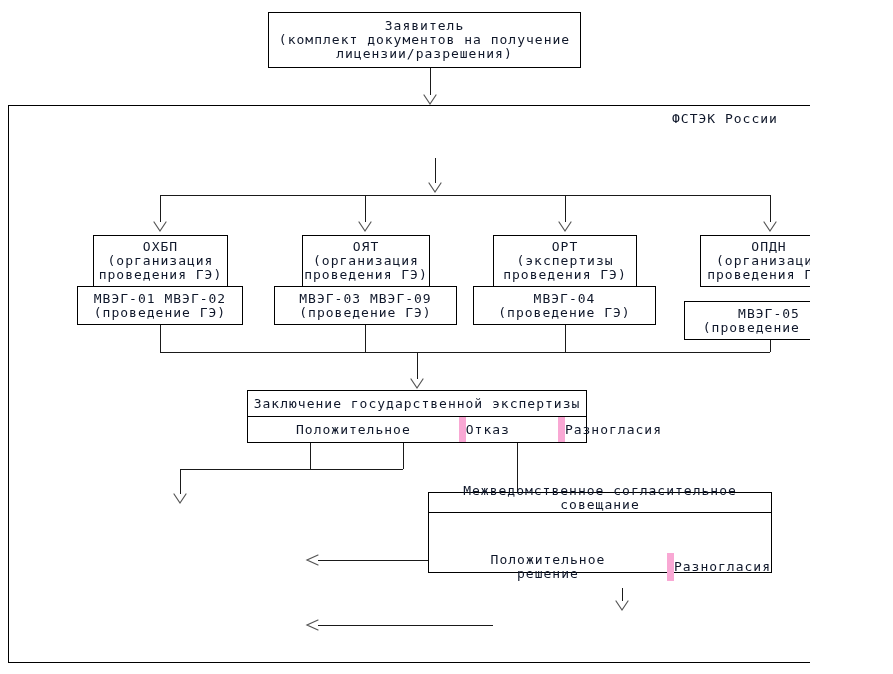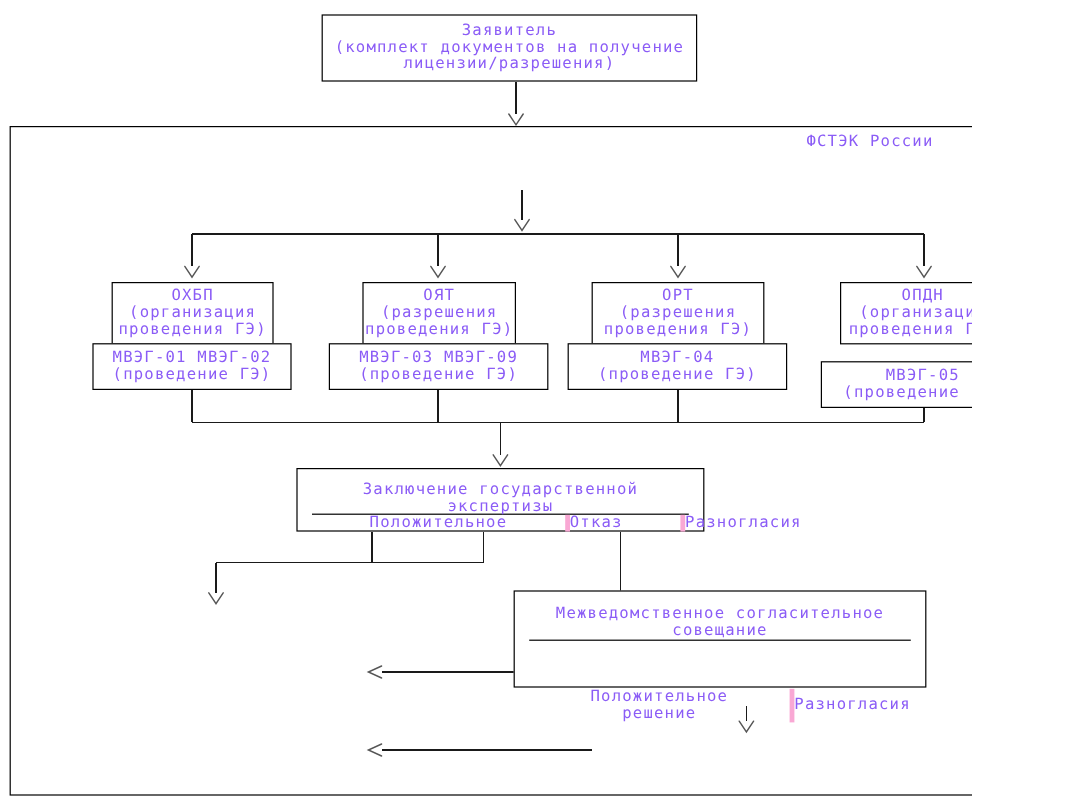--- a/index.html
+++ b/index.html
@@ -1,33 +1,33 @@
 <!DOCTYPE html>
 <html><head>
 <meta charset="utf-8">
 <style>
   html,body{margin:0;padding:0;background:#fff;}
   #stage{
     position:relative;width:810px;height:674px;background:#fff;overflow:hidden;
     font-family:"DejaVu Sans Mono","Liberation Mono",monospace;
-    font-size:13px;letter-spacing:1px;line-height:14px;color:#8b5cf6;
+    font-size:13px;letter-spacing:1px;line-height:14px;color:#0f172a;
   }
   .box{
     position:absolute;border:1px solid #000;background:#fff;
     display:flex;align-items:center;justify-content:center;
     text-align:center;white-space:pre-line;box-sizing:border-box;z-index:2;
   }
   .frame{position:absolute;border:1px solid #000;background:transparent;box-sizing:border-box;z-index:0;}
   .label{position:absolute;z-index:2;white-space:pre;}
-  .split{flex-direction:column;align-items:stretch;justify-content:space-between;padding:12px;}
+  .split{flex-direction:column;align-items:stretch;justify-content:center;padding:0;}
   .srow{display:flex;align-items:center;justify-content:center;white-space:pre-line;box-sizing:border-box;}
   .hdr{border-bottom:1px solid #000;}
   .cells{display:flex;flex:1;align-items:stretch;}
   .cell{display:flex;align-items:center;justify-content:center;white-space:pre-line;box-sizing:border-box;margin-left:48px;}
-  .cell + .cell{border-left:4px solid #f9a8d4;}
+  .cell + .cell{border-left:7px solid #f9a8d4;}
   svg#wires{position:absolute;left:0;top:0;z-index:1;}
 </style>
 </head>
 <body>
 
 <div id="stage">
 
   <div class="box" style="left:268px;top:12px;width:313px;height:56px;">Заявитель
 (комплект документов на получение
 лицензии/разрешения)</div>
@@ -36,27 +36,27 @@
   <div class="label" style="left:672px;top:112px;">ФСТЭК России</div>
 
 
   <div class="box" style="left:93px;top:235px;width:135px;height:52px;">ОХБП
 (организация
 проведения ГЭ)</div>
   <div class="box" style="left:77px;top:286px;width:166px;height:39px;">МВЭГ-01 МВЭГ-02
 (проведение ГЭ)</div>
 
   <div class="box" style="left:302px;top:235px;width:128px;height:52px;">ОЯТ
-(разрешения
+(организация
 проведения ГЭ)</div>
   <div class="box" style="left:274px;top:286px;width:183px;height:39px;">МВЭГ-03 МВЭГ-09
 (проведение ГЭ)</div>
 
   <div class="box" style="left:493px;top:235px;width:144px;height:52px;">ОРТ
-(разрешения
+(экспертизы
 проведения ГЭ)</div>
   <div class="box" style="left:473px;top:286px;width:183px;height:39px;">МВЭГ-04
 (проведение ГЭ)</div>
 
   <div class="box" style="left:700px;top:235px;width:138px;height:52px;">ОПДН
 (организация
 проведения ГЭ)</div>
   <div class="box" style="left:684px;top:301px;width:170px;height:39px;">МВЭГ-05
 (проведение ГЭ)</div>
 

